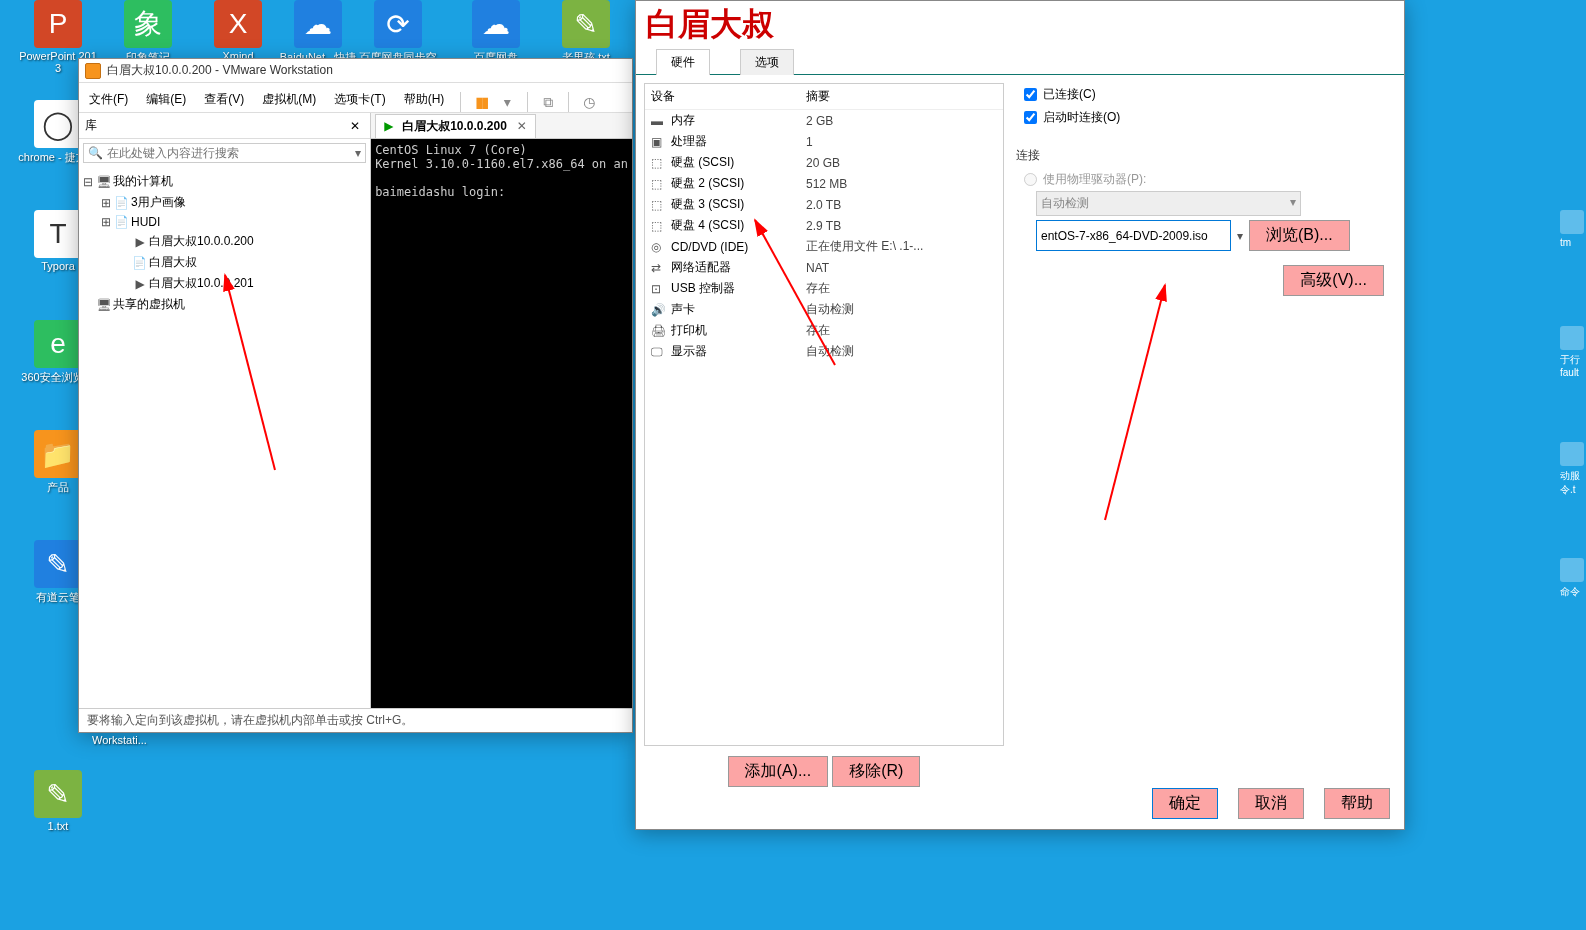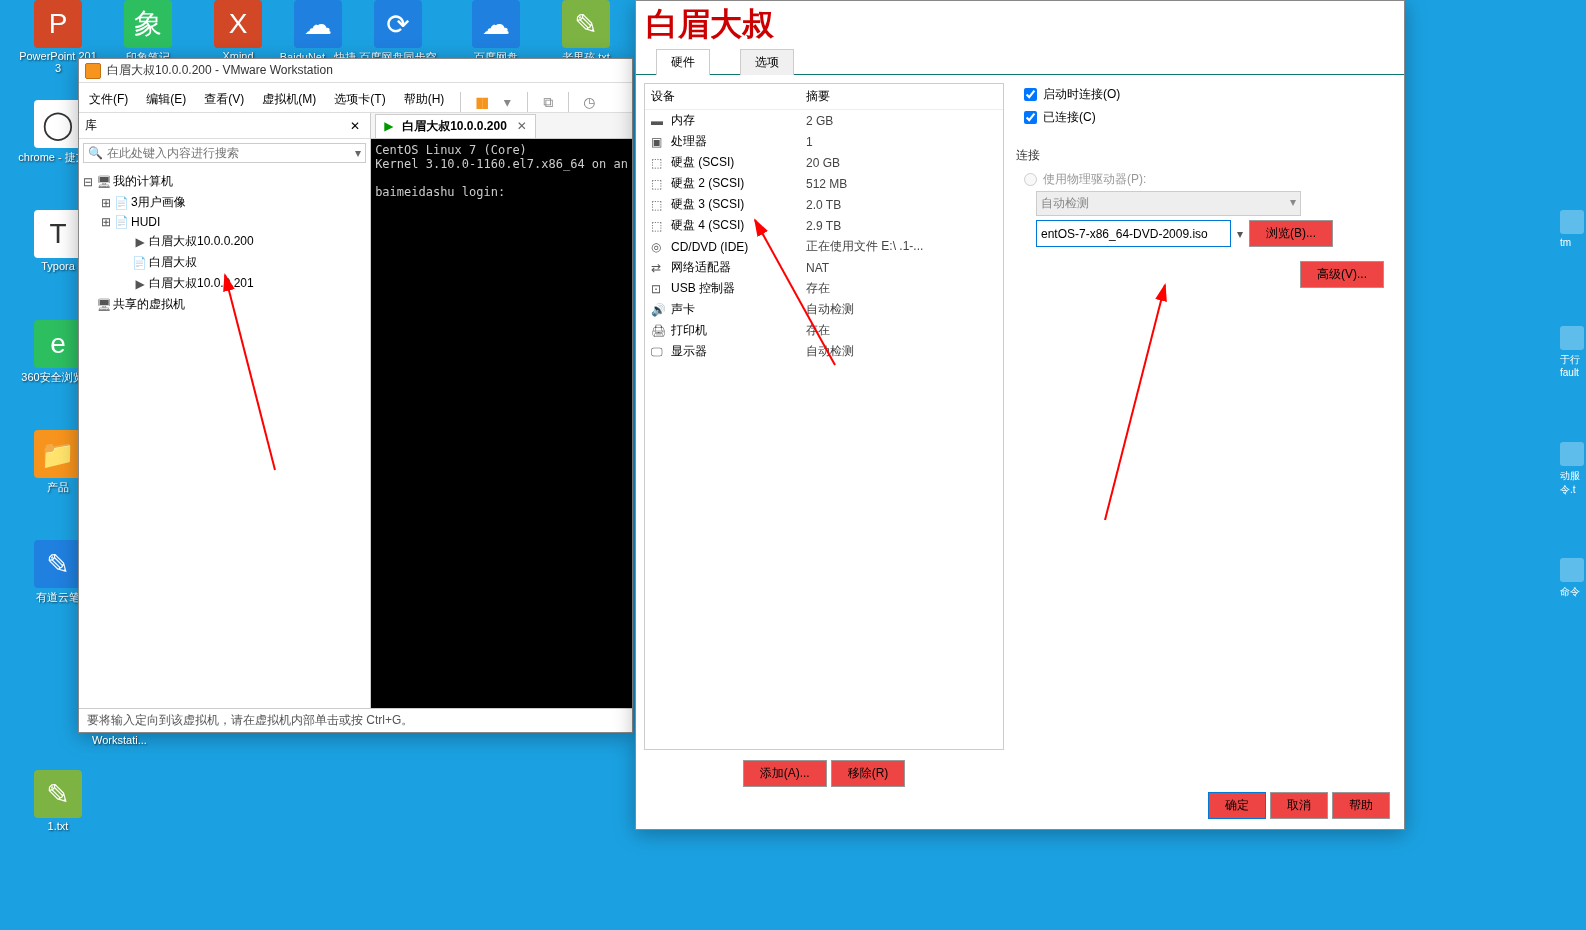--- a/index.html
+++ b/index.html
@@ -218,22 +218,22 @@
 .hw-row .c1 { width: 135px; }
 .hw-row .c2 { flex: 1; color: #444; white-space: nowrap; overflow: hidden; text-overflow: ellipsis; }
 
 .hw-buttons {
   display: flex; justify-content: center; gap: 4px;
   padding: 10px 0;
 }
 .btn {
   padding: 4px 16px;
   border: 1px solid #999;
-  background: #ef4444;
-  font-size: 12px;
+  background: #fca5a5;
+  font-size: 16px;
   cursor: pointer;
 }
 .btn.primary { border-color: #0078d7; }
 
 .hw-detail {
   flex: 1;
   padding: 0 12px;
   font-size: 12px;
 }
 .group-label { color: #333; margin: 6px 0 4px; }
@@ -258,21 +258,21 @@
   padding: 3px 4px;
   color: #888;
   margin-left: 20px;
   display: flex; justify-content: space-between;
 }
 .adv-row { text-align: right; margin-top: 10px; }
 
 .dlg-footer {
   position: absolute;
   bottom: 10px; right: 14px;
-  display: flex; gap: 4px; margin-top: 40px;
+  display: flex; gap: 20px; margin-top: 40px;
 }
 
 
 .arrow { position: absolute; pointer-events: none; }
 .arrow svg { overflow: visible; }
 
 
 .right-edge { position: absolute; right: 0; top: 0; width: 30px; height: 100%; }
 .right-edge .ri { width: 26px; height: 56px; margin: 10px 0 24px 4px; font-size: 10px; color: white; text-align: left; }
 .right-edge .ri .ric { width: 24px; height: 24px; background: rgba(255,255,255,0.3); border-radius: 3px; margin-bottom: 3px; }
@@ -510,25 +510,25 @@
           </div>
       </div>
       <div class="hw-buttons">
         <button class="btn">添加(A)...</button>
         <button class="btn">移除(R)</button>
       </div>
     </div>
     <div class="hw-detail">
       <div class="checkbox-row">
         <input type="checkbox" checked="" style="">
-        <span>启动时连接(O)</span>
+        <span>已连接(C)</span>
       </div>
       <div class="checkbox-row">
         <input type="checkbox" checked="" style="">
-        <span>已连接(C)</span>
+        <span>启动时连接(O)</span>
       </div>
 
       <div class="group-label" style="margin-top:18px">连接</div>
       <div class="radio-row disabled">
         <input type="radio" name="conn" disabled="" style="">
         <span>使用物理驱动器(P):</span>
       </div>
       <div class="select-disabled">
         <span>自动检测</span>
         <span>▾</span>

